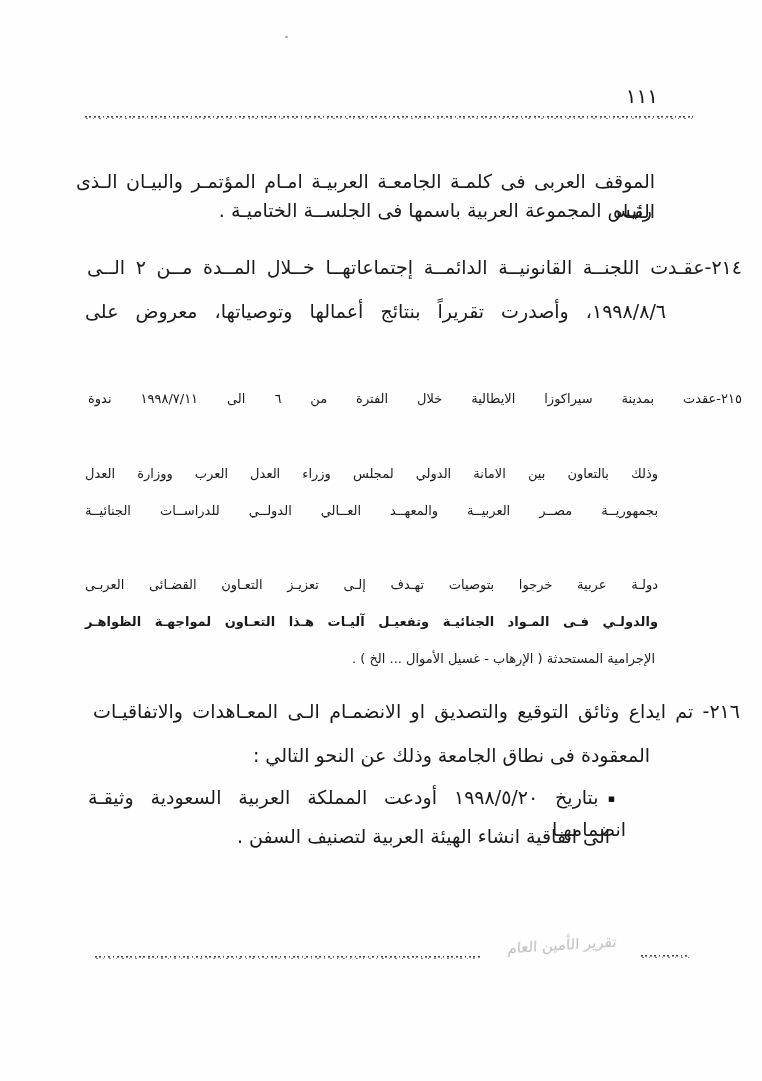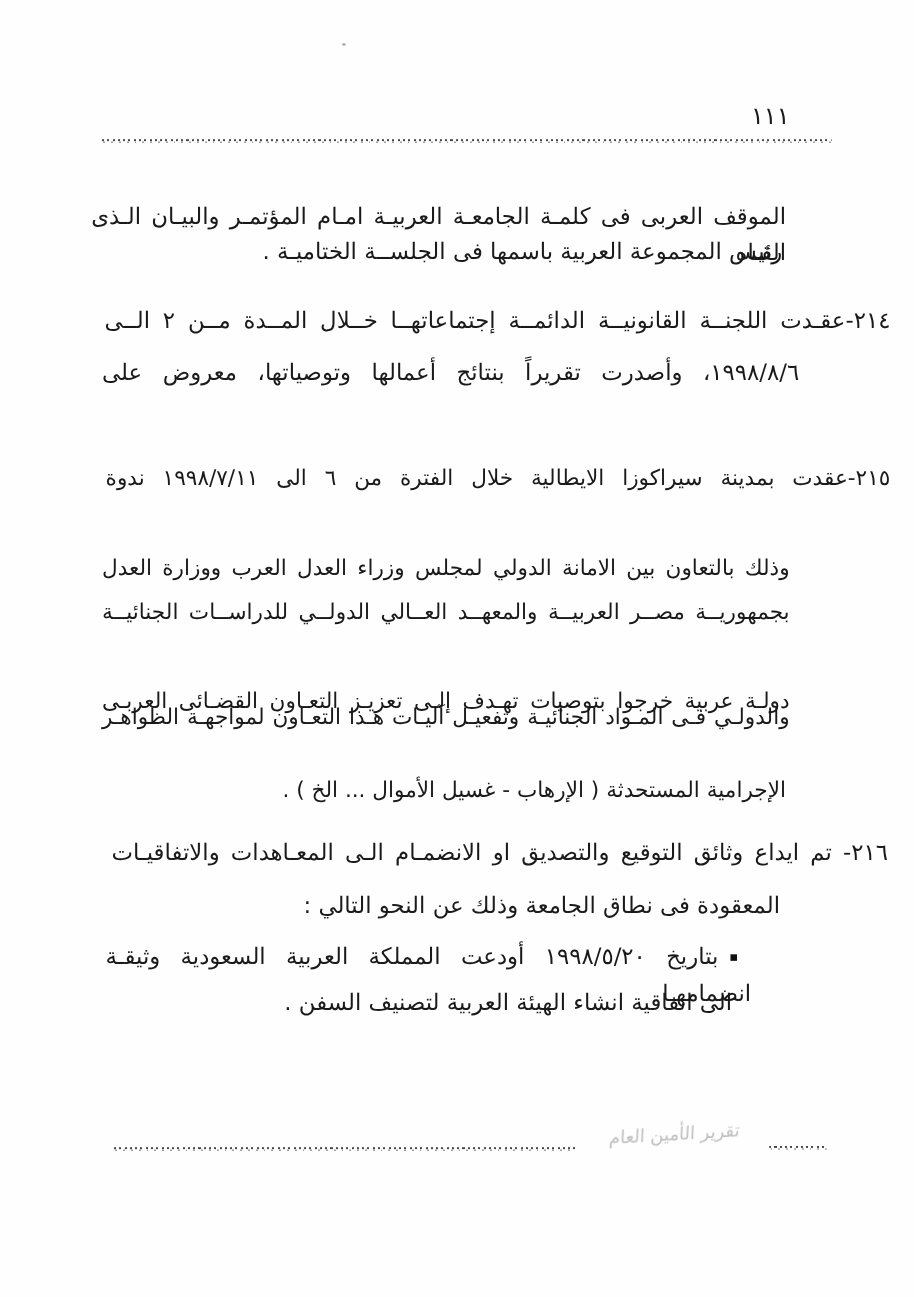--- a/index.html
+++ b/index.html
@@ -17,21 +17,21 @@
     direction: rtl;
     unicode-bidi: embed;
     font-size: 19px;
     line-height: 30px;
     height: 30px;
     white-space: nowrap;
     color: #1a1a1a;
   }
   .just { text-align: justify; text-align-last: justify; white-space: normal; }
   .rt   { text-align: center; }
-  .small { font-size: 18px; }
+  .small { font-size: 13px; }
   .pgnum {
     position: absolute;
     top: 84px; right: 104px;
     direction: rtl;
     font-size: 20px;
     letter-spacing: 5px;
     color: #1a1a1a;
   }
   .dotted {
     position: absolute;
@@ -86,21 +86,21 @@
   <div class="ln just" style="top:150px; right:107px; left:76px;margin-top:16px;">الموقف العربى فى كلمـة الجامعـة العربيـة امـام المؤتمـر والبيـان الـذى القـاه</div>
   <div class="ln rt" style="top:195px; right:110px;">رئيس المجموعة العربية باسمها  فى الجلســة الختاميـة .</div>
 
   <div class="ln just" style="top:252px; right:20px; left:87px;">٢١٤-عقـدت اللجنــة القانونيــة الدائمــة إجتماعاتهــا خــلال المــدة مــن ٢ الــى</div>
   <div class="ln just" style="top:296px; right:96px; left:85px;">١٩٩٨/٨/٦، وأصدرت  تقريراً بنتائج أعمالها وتوصياتها، معروض على</div>
 
   <div class="ln just small" style="top:384px; right:20px; left:88px;">٢١٥-عقدت بمدينة سيراكوزا الايطالية خلال الفترة من ٦ الى ١٩٩٨/٧/١١  ندوة</div>
   <div class="ln just small" style="top:459px; right:104px; left:85px;">وذلك بالتعاون بين الامانة الدولي لمجلس وزراء العدل  العرب ووزارة العدل</div>
   <div class="ln just small" style="top:496px; right:104px; left:85px;">بجمهوريــة مصــر العربيــة والمعهــد العــالي الدولــي للدراســات الجنائيــة</div>
   <div class="ln just small" style="top:570px; right:104px; left:85px;">دولـة عربية خرجوا بتوصيات تهـدف إلـى تعزيـز التعـاون القضـائى العربـى</div>
-  <div class="ln just small" style="top:583px; right:104px; left:85px;">والدولـي فـى المـواد الجنائيـة وتفعيـل آليـات هـذا التعـاون لمواجهـة الظواهـر</div>
+  <div class="ln just small" style="top:607px; right:104px; left:85px;font-weight:bold;">والدولـي فـى المـواد الجنائيـة وتفعيـل آليـات هـذا التعـاون لمواجهـة الظواهـر</div>
   <div class="ln rt small" style="top:644px; right:107px;">الإجرامية المستحدثة ( الإرهاب - غسيل الأموال ... الخ ) .</div>
 
   <div class="ln just" style="top:696px; right:22px; left:93px;">٢١٦- تم ايداع وثائق التوقيع  والتصديق او الانضمـام الـى المعـاهدات والاتفاقيـات</div>
   <div class="ln rt" style="top:740px; right:112px;">المعقودة فى نطاق الجامعة وذلك عن النحو التالي :</div>
 
   <div class="ln just" style="top:782px; right:136px; left:88px;"><span class="bullet">▪</span><span>بتاريخ  ١٩٩٨/٥/٢٠ أودعت المملكة العربية السعودية وثيقـة انضمامهـا</span></div>
   <div class="ln rt" style="top:821px; right:152px;">الى اتفاقية انشاء الهيئة العربية لتصنيف السفن .</div>
 
 
   <div class="dotted footer-rule-left"></div>

